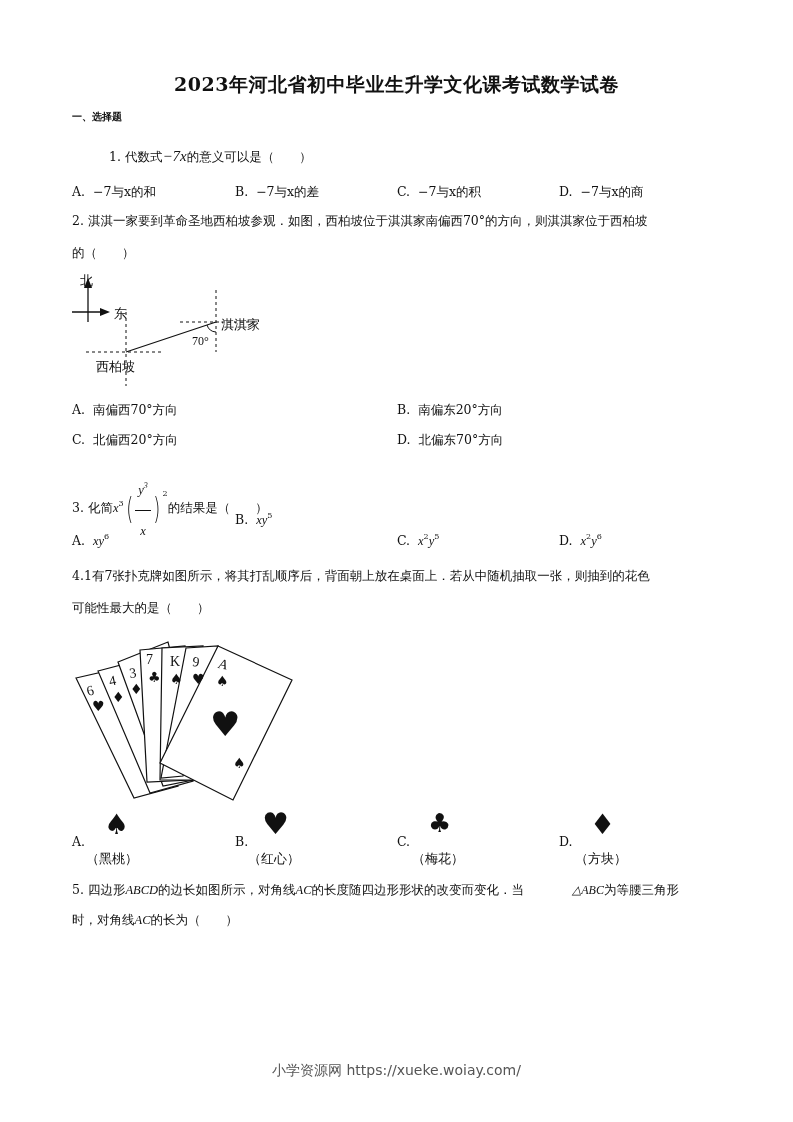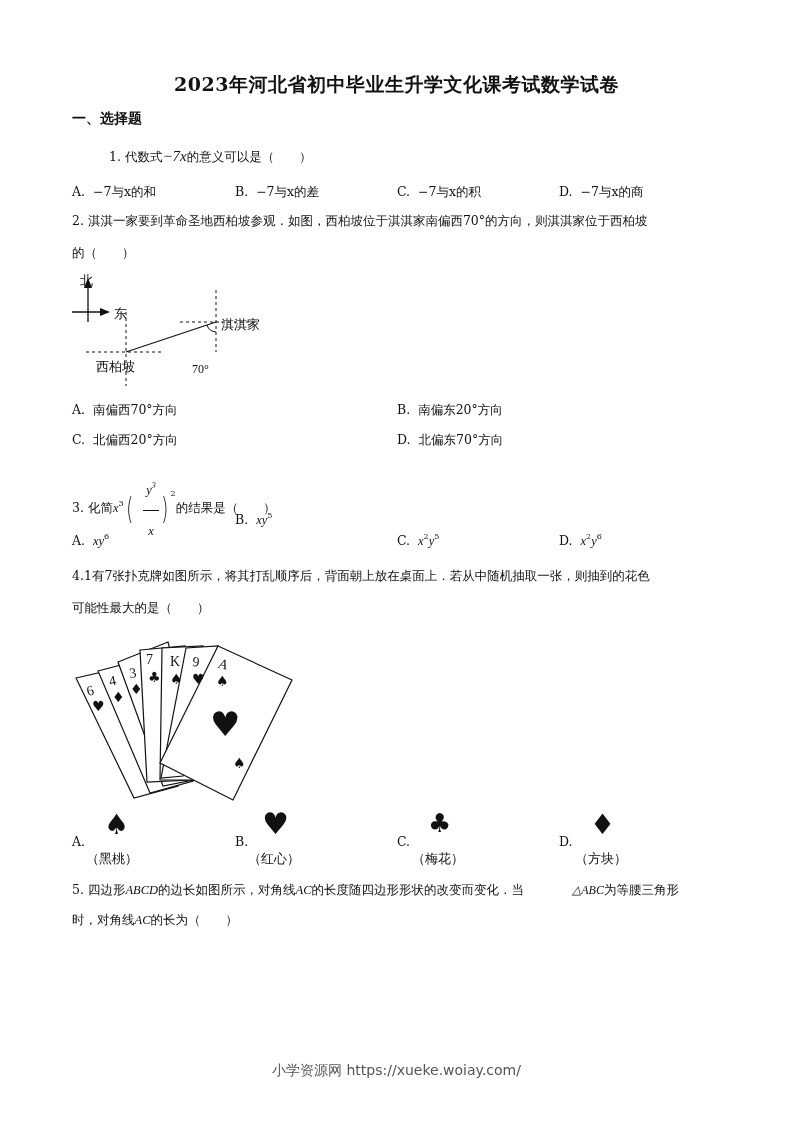--- a/index.html
+++ b/index.html
@@ -7,27 +7,27 @@
       width: 793px; height: 1122px; position: relative; overflow: hidden;
       font-family: "DejaVu Serif", "Liberation Serif", serif;
       color: #111111;
     }
     .abs { position: absolute; white-space: nowrap; }
     .title {
       left: 0; width: 793px; top: 72px; text-align: center;
       font-size: 19px; font-weight: bold; letter-spacing: 0.5px;
       font-family: "DejaVu Serif", serif;
     }
-    .section { left: 72px; top: 110px; font-size: 14px; font-weight: bold; font-family: "DejaVu Sans", sans-serif; }
+    .section { left: 72px; top: 110px; font-size: 10px; font-weight: bold; font-family: "DejaVu Sans", sans-serif; }
     .q { font-size: 12.5px; line-height: 16px; }
     .opt { font-size: 12.5px; }
     .math { font-family: "Liberation Serif", serif; font-style: italic; }
     .num { font-family: "Liberation Serif", serif; }
     sup { font-size: 8px; vertical-align: 6px; }
-    .frac { display: inline-block; vertical-align: middle; text-align: center; margin-left: 8px; }
+    .frac { display: inline-block; vertical-align: middle; text-align: center; }
     .frac .top { display: block; border-bottom: 1px solid #111; padding: 0 3px; font-style: italic; font-family: "Liberation Serif", serif; }
     .frac .bot { display: block; font-style: italic; font-family: "Liberation Serif", serif; }
     .paren { font-size: 30px; font-weight: 100; vertical-align: middle; font-family: "DejaVu Sans", sans-serif; transform: scaleX(0.6); display:inline-block; }
     .footer {
       left: 0; width: 793px; top: 1062px; text-align: center;
       font-size: 14px; color: #555555; font-family: "DejaVu Sans", sans-serif;
     }
     .suit-label { font-size: 13px; }
   </style>
 </head>
@@ -65,21 +65,21 @@
     <line x1="114" y1="50" x2="190" y2="50" stroke="#111" stroke-width="1" stroke-dasharray="3,3"></line>
 
     <line x1="60" y1="80" x2="150" y2="50" stroke="#111" stroke-width="1.2"></line>
 
     <path d="M 150 60 A 10 10 0 0 1 141 53" fill="none" stroke="#111" stroke-width="1"></path>
   </svg>
   <span class="abs" style="left:14px; top:0px; font-size:13px;">北</span>
   <span class="abs" style="left:48px; top:33px; font-size:13px;">东</span>
   <span class="abs" style="left:155px; top:30px; font-size:13px;margin-top:14px;">淇淇家</span>
   <span class="abs" style="left:5px; top:86px; font-size:13px;margin-left:25px;">西柏坡</span>
-  <span class="abs num" style="left:126px; top:62px; font-size:12px;margin-top:28px;">70°</span>
+  <span class="abs num" style="left:126px; top:62px; font-size:12px;">70°</span>
 </div>
 
 <div class="abs opt" style="left:72px; top:402px;"><span>A.</span>&nbsp; <span>南偏西70°方向</span></div>
 <div class="abs opt" style="left:397px; top:402px;"><span>B.</span>&nbsp; <span>南偏东20°方向</span></div>
 <div class="abs opt" style="left:72px; top:432px;"><span>C.</span>&nbsp; <span>北偏西20°方向</span></div>
 <div class="abs opt" style="left:397px; top:432px;"><span>D.</span>&nbsp; <span>北偏东70°方向</span></div>
 
 <div class="abs q" style="left:72px; top:466px; line-height:40px;">
   <span>3.</span> <span>化简</span><span class="math">x</span><sup>3</sup><span class="paren">(</span><span class="frac"><span class="top"><span>y</span><sup>3</sup></span><span class="bot">x</span></span><span class="paren">)</span><sup style="vertical-align:16px;">2</sup><span>的结果是（　　）</span>
 </div>

